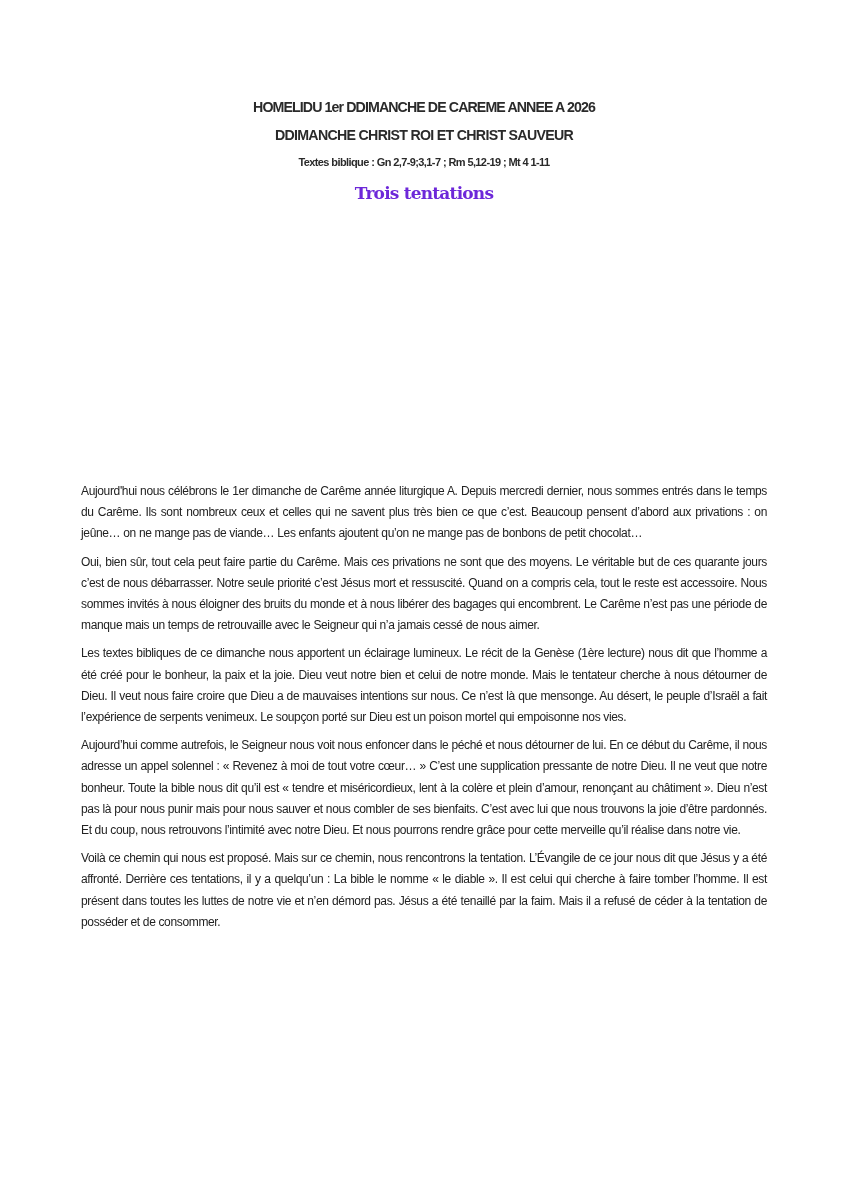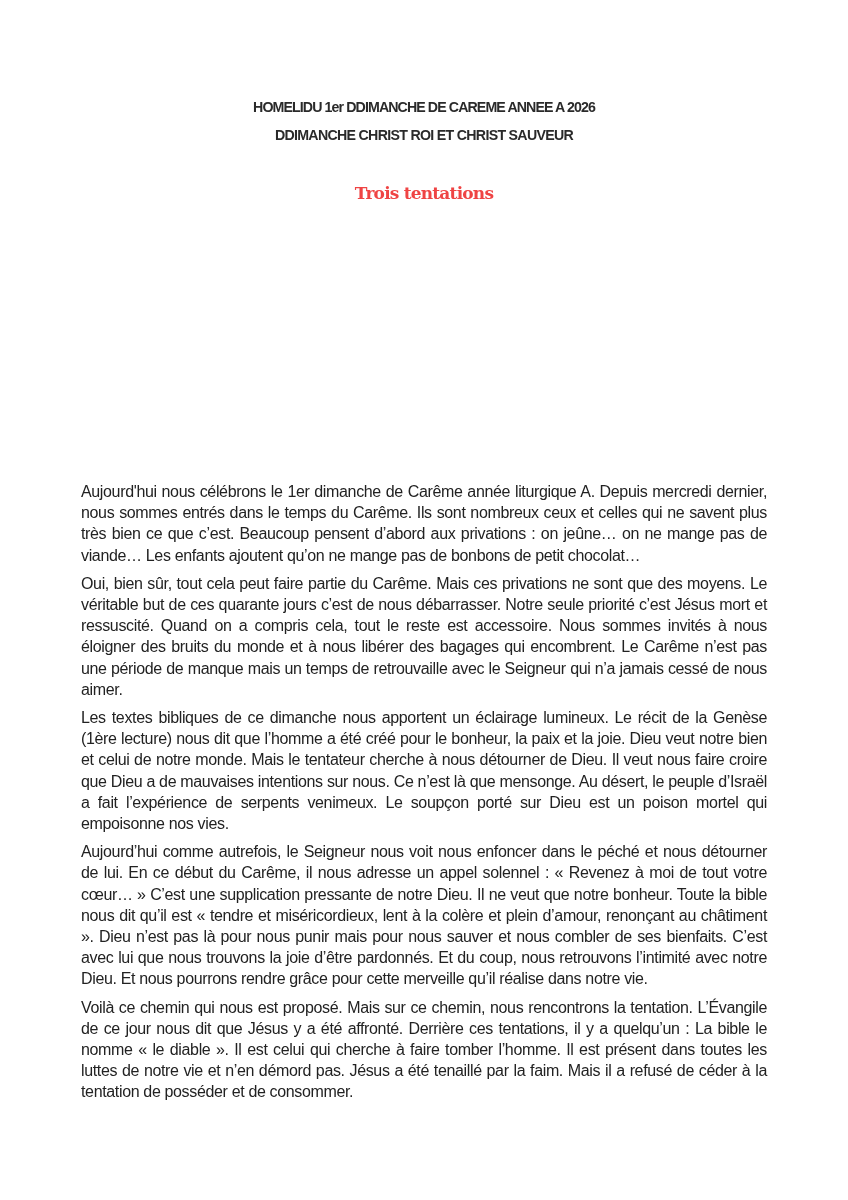--- a/index.html
+++ b/index.html
@@ -2,30 +2,31 @@
 <html><head>
   <meta charset="utf-8">
   <style>
     html, body { margin: 0; padding: 0; background: #ffffff; }
     body { width: 848px; height: 1200px; position: relative; overflow: hidden; }
     .page { position: absolute; left: 0; top: 0; width: 848px; height: 1200px; background: #fff; }
     .header { position: absolute; left: 0; width: 848px; text-align: center; color: #2a2a2a; font-family: "Liberation Sans", sans-serif; }
     .h1 { top: 99px; font-size: 14.2px; font-weight: bold; letter-spacing: -0.9px; }
     .h2 { top: 127px; font-size: 14.2px; font-weight: bold; letter-spacing: -0.7px; }
     .h3 { top: 156px; font-size: 11px; font-weight: bold; letter-spacing: -0.6px; }
-    .title { top: 183px; font-size: 17px; font-weight: bold; color: #ef4444; font-family: "DejaVu Serif", serif; letter-spacing: -0.8px; }
-    .body { position: absolute; left: 81px; top: 481px; width: 686px; font-family: "Liberation Sans", sans-serif; font-size: 16px; line-height: 21.2px; color: #222; text-align: justify; letter-spacing: -0.35px; }
+    .title { top: 183px; font-size: 17px; font-weight: bold; color: #6d28d9; font-family: "DejaVu Serif", serif; letter-spacing: -0.8px; }
+    .body { position: absolute; left: 81px; top: 481px; width: 686px; font-family: "Liberation Sans", sans-serif; font-size: 12px; line-height: 21.2px; color: #222; text-align: justify; letter-spacing: -0.35px; }
     .body p { margin: 0 0 7px 0; }
   </style>
 </head>
 <body>
 
 <div class="page">
   <div class="header h1">HOMELIDU 1er DDIMANCHE DE CAREME ANNEE A 2026</div>
   <div class="header h2">DDIMANCHE CHRIST ROI ET CHRIST SAUVEUR</div>
+  <div class="header h3">Textes biblique : Gn 2,7-9;3,1-7 ; Rm 5,12-19 ; Mt 4 1-11</div>
   <div class="header title">Trois tentations</div>
 
   <div class="body">
     <p>Aujourd'hui nous célébrons le 1er dimanche de Carême année liturgique A. Depuis mercredi dernier, nous sommes entrés dans le temps du Carême. Ils sont nombreux ceux et celles qui ne savent plus très bien ce que c’est. Beaucoup pensent d’abord aux privations : on jeûne… on ne mange pas de viande… Les enfants ajoutent qu’on ne mange pas de bonbons de petit chocolat…</p>
     <p>Oui, bien sûr, tout cela peut faire partie du Carême. Mais ces privations ne sont que des moyens. Le véritable but de ces quarante jours c’est de nous débarrasser. Notre seule priorité c’est Jésus mort et ressuscité. Quand on a compris cela, tout le reste est accessoire. Nous sommes invités à nous éloigner des bruits du monde et à nous libérer des bagages qui encombrent. Le Carême n’est pas une période de manque mais un temps de retrouvaille avec le Seigneur qui n’a jamais cessé de nous aimer.</p>
     <p>Les textes bibliques de ce dimanche nous apportent un éclairage lumineux. Le récit de la Genèse (1ère lecture) nous dit que l’homme a été créé pour le bonheur, la paix et la joie. Dieu veut notre bien et celui de notre monde. Mais le tentateur cherche à nous détourner de Dieu. Il veut nous faire croire que Dieu a de mauvaises intentions sur nous. Ce n’est là que mensonge. Au désert, le peuple d’Israël a fait l’expérience de serpents venimeux. Le soupçon porté sur Dieu est un poison mortel qui empoisonne nos vies.</p>
     <p>Aujourd’hui comme autrefois, le Seigneur nous voit nous enfoncer dans le péché et nous détourner de lui. En ce début du Carême, il nous adresse un appel solennel : « Revenez à moi de tout votre cœur… » C’est une supplication pressante de notre Dieu. Il ne veut que notre bonheur. Toute la bible nous dit qu’il est « tendre et miséricordieux, lent à la colère et plein d’amour, renonçant au châtiment ». Dieu n’est pas là pour nous punir mais pour nous sauver et nous combler de ses bienfaits. C’est avec lui que nous trouvons la joie d’être pardonnés. Et du coup, nous retrouvons l’intimité avec notre Dieu. Et nous pourrons rendre grâce pour cette merveille qu’il réalise dans notre vie.</p>
     <p>Voilà ce chemin qui nous est proposé. Mais sur ce chemin, nous rencontrons la tentation. L’Évangile de ce jour nous dit que Jésus y a été affronté. Derrière ces tentations, il y a quelqu’un : La bible le nomme « le diable ». Il est celui qui cherche à faire tomber l’homme. Il est présent dans toutes les luttes de notre vie et n’en démord pas. Jésus a été tenaillé par la faim. Mais il a refusé de céder à la tentation de posséder et de consommer.</p>
   </div>
 </div>

